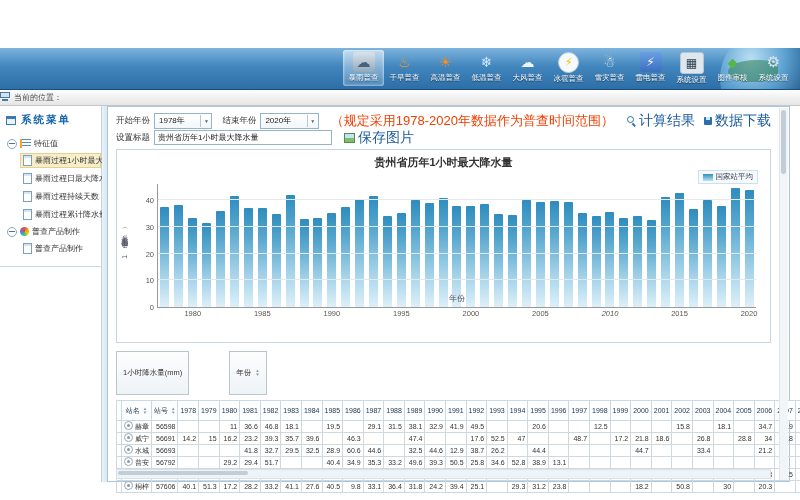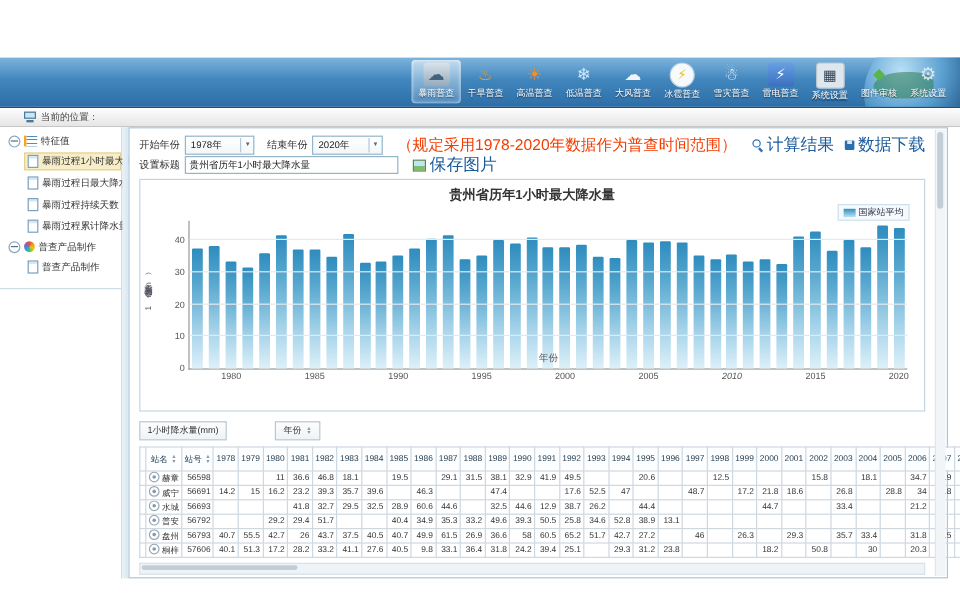--- a/index.html
+++ b/index.html
@@ -22,21 +22,21 @@
   .low-temp-icon{color:#cfe8ff;}
   .gale-icon{color:#eef4f9;}
   .hail-icon{color:#f5c400;background:#f6fafd;border:1px solid #b9cede;border-radius:50%;width:19px;height:19px;font-size:11px;}
   .snow-icon{color:#eef4fa;}
   .lightning-icon{color:#fff;background:linear-gradient(#6aa0e2,#3a6fc0);font-size:12px;}
   .comprehensive-risk-icon{color:#2c3e50;background:#dfe7ee;border:1px solid #b8c6d2;font-size:12px;}
   .map-review-icon{color:#57b549;font-size:13px;}
   .system-settings-icon{color:#dde4ea;font-size:15px;}
   
   .crumb-bar{position:absolute;left:0;top:42px;width:800px;height:15px;background:linear-gradient(180deg,#fdfdfd,#e6e6e6);border-bottom:1px solid #c6c6c6;display:flex;align-items:center;justify-content:space-between;}
-  .crumb{display:flex;align-items:center;gap:4px;padding-left:20px;font-size:8px;color:#444;}
+  .crumb{display:flex;gap:4px;padding-left:0;font-size:8px;color:#444;}
   .crumb a{color:#a0522d;text-decoration:none;}
   .crumb .sep{color:#999;margin:0 3px;}
   .user-area{display:flex;align-items:center;gap:5px;padding-right:8px;font-size:8px;color:#444;}
   .logout-btn{display:flex;align-items:center;gap:3px;background:linear-gradient(#f26a5e,#d43f35);border:1px solid #b03028;border-radius:2px;color:#fff;font-size:8px;padding:1px 7px;cursor:pointer;}
   .power-icon{width:5px;height:5px;border:1px solid #fff;border-radius:50%;display:inline-block;}
   .monitor-icon{width:10px;height:9px;position:relative;display:inline-block;}
   .monitor-icon::before{content:"";position:absolute;top:0;left:0;right:0;height:6px;border:1px solid #4a7a9c;background:#cfe4f2;box-sizing:border-box;}
   .monitor-icon::after{content:"";position:absolute;bottom:0;left:2px;right:2px;height:2px;background:#4a7a9c;}
   .person-icon{width:8px;height:9px;position:relative;display:inline-block;}
   .person-icon::before{content:"";position:absolute;top:0;left:2px;width:4px;height:4px;border-radius:50%;background:#5a87b0;}
@@ -84,21 +84,21 @@
   .plot{position:absolute;left:40px;right:14px;top:34px;bottom:34px;border-left:1px solid #999;border-bottom:1px solid #999;}
   .gridline{position:absolute;left:0;right:0;height:1px;background:#e4e9ed;}
   .ytick{position:absolute;right:100%;margin-right:4px;font-size:7.5px;color:#555;transform:translateY(-50%);}
   .ylabel{position:absolute;left:3px;top:50%;transform:translateY(-50%) rotate(180deg);writing-mode:vertical-rl;font-size:7px;color:#556;letter-spacing:1px;}
   .bars{position:absolute;left:0;right:0;top:0;bottom:0;display:flex;align-items:flex-end;justify-content:space-around;}
   .bar{width:9px;background:linear-gradient(180deg,#2e8cbe 0%,#58a8cf 30%,#a7d4ea 70%,#ddf0f9 100%);border-radius:1px 1px 0 0;}
   .xtick{position:absolute;top:100%;margin-top:2px;font-size:7.5px;color:#555;transform:translateX(-50%);}
   .xlabel{position:absolute;left:50%;bottom:3px;transform:translateX(-50%);font-size:8px;color:#555;}
   
   .tbl-controls{margin-top:8px;display:flex;gap:40px;font-size:7.5px;color:#333;}
-  .ctl-box{border:1px solid #b8c6d0;background:linear-gradient(#fdfdfd,#eef3f6);padding:2px 6px;display:flex;align-items:center;gap:4px;cursor:pointer;}
+  .ctl-box{border:1px solid #b8c6d0;background:linear-gradient(#fdfdfd,#eef3f6);padding:16px 6px;display:flex;align-items:center;gap:4px;cursor:pointer;}
   .sort{display:inline-flex;flex-direction:column;line-height:4px;font-size:4.5px;color:#8899aa;}
   .grid{margin-top:5px;border-collapse:collapse;table-layout:fixed;}
   .grid th,.grid td{border:1px solid #cdd8e0;font-size:7px;color:#333;padding:0 2px;height:12px;white-space:nowrap;overflow:hidden;box-sizing:border-box;}
   .grid th{background:#fdfeff;color:#223a4d;font-weight:normal;height:20px;text-align:center;}
   .grid td.num{text-align:right;}
   .grid td.name-cell{text-align:left;}
   .expander{display:inline-block;width:7px;height:7px;border:1px solid #98a8b5;border-radius:50%;position:relative;vertical-align:-1px;margin-right:2px;background:#fff;}
   .expander::after{content:"";position:absolute;left:2px;top:2px;right:2px;bottom:2px;background:#8899a8;border-radius:50%;}
   .th-inner{display:flex;align-items:center;justify-content:center;gap:3px;}
   .hscroll{position:absolute;left:8px;right:18px;bottom:2px;height:8px;background:#eef3f7;border:1px solid #d8e2ea;}
@@ -162,20 +162,24 @@
   <div class="crumb-bar">
     <div class="crumb">
       <span class="monitor-icon"></span>
       <span>当前的位置：</span>
     </div>
   </div>
 
   <div class="content">
 
     <div class="sidebar">
+      <div class="side-head">
+        <span class="win-icon"></span>
+        <span class="side-title">系统菜单</span>
+      </div>
       <div class="tree" id="tree">
           <div class="tree-group">
             <span class="toggle-icon"></span>
             <span class="list-icon"></span>
             <span>特征值</span>
           </div>
           <div class="tree-item selected">
             <span class="doc-icon"></span>
             <span>暴雨过程1小时最大降水量</span>
           </div>

